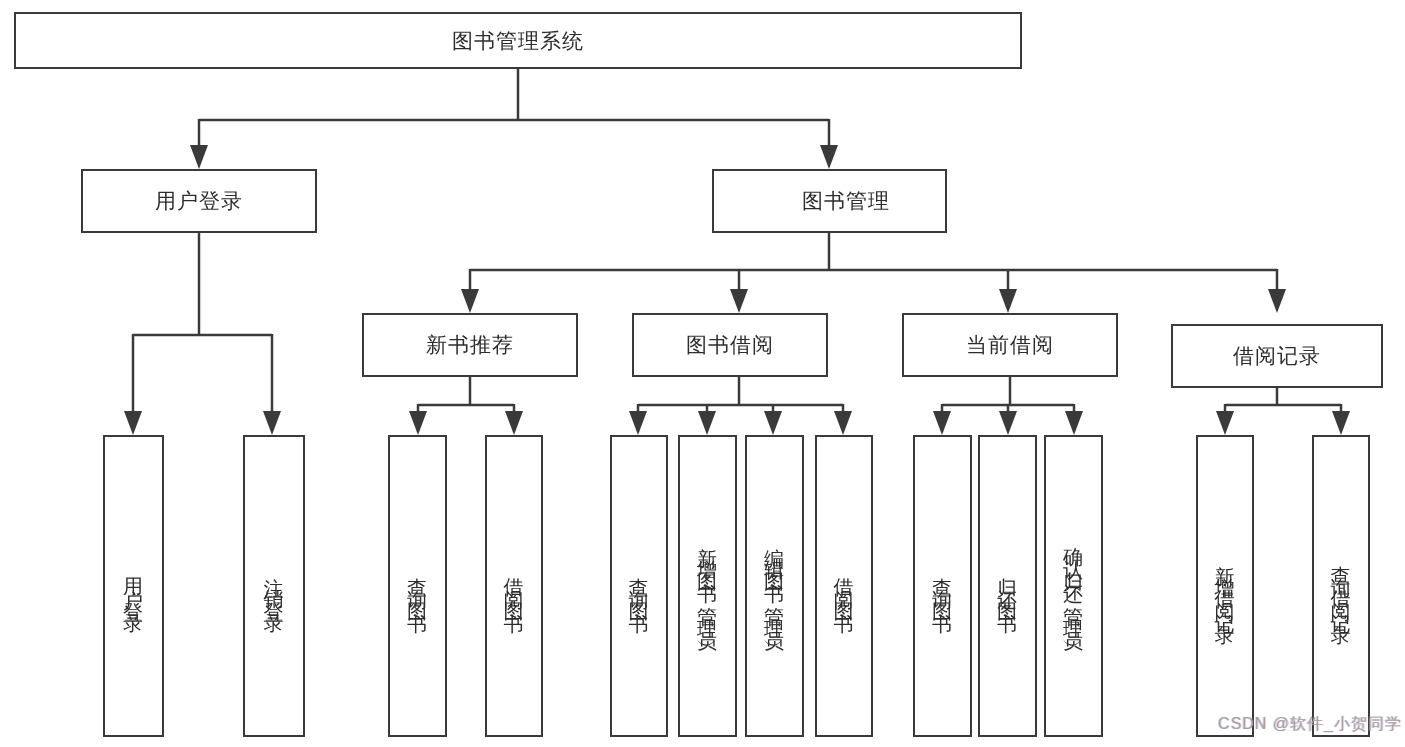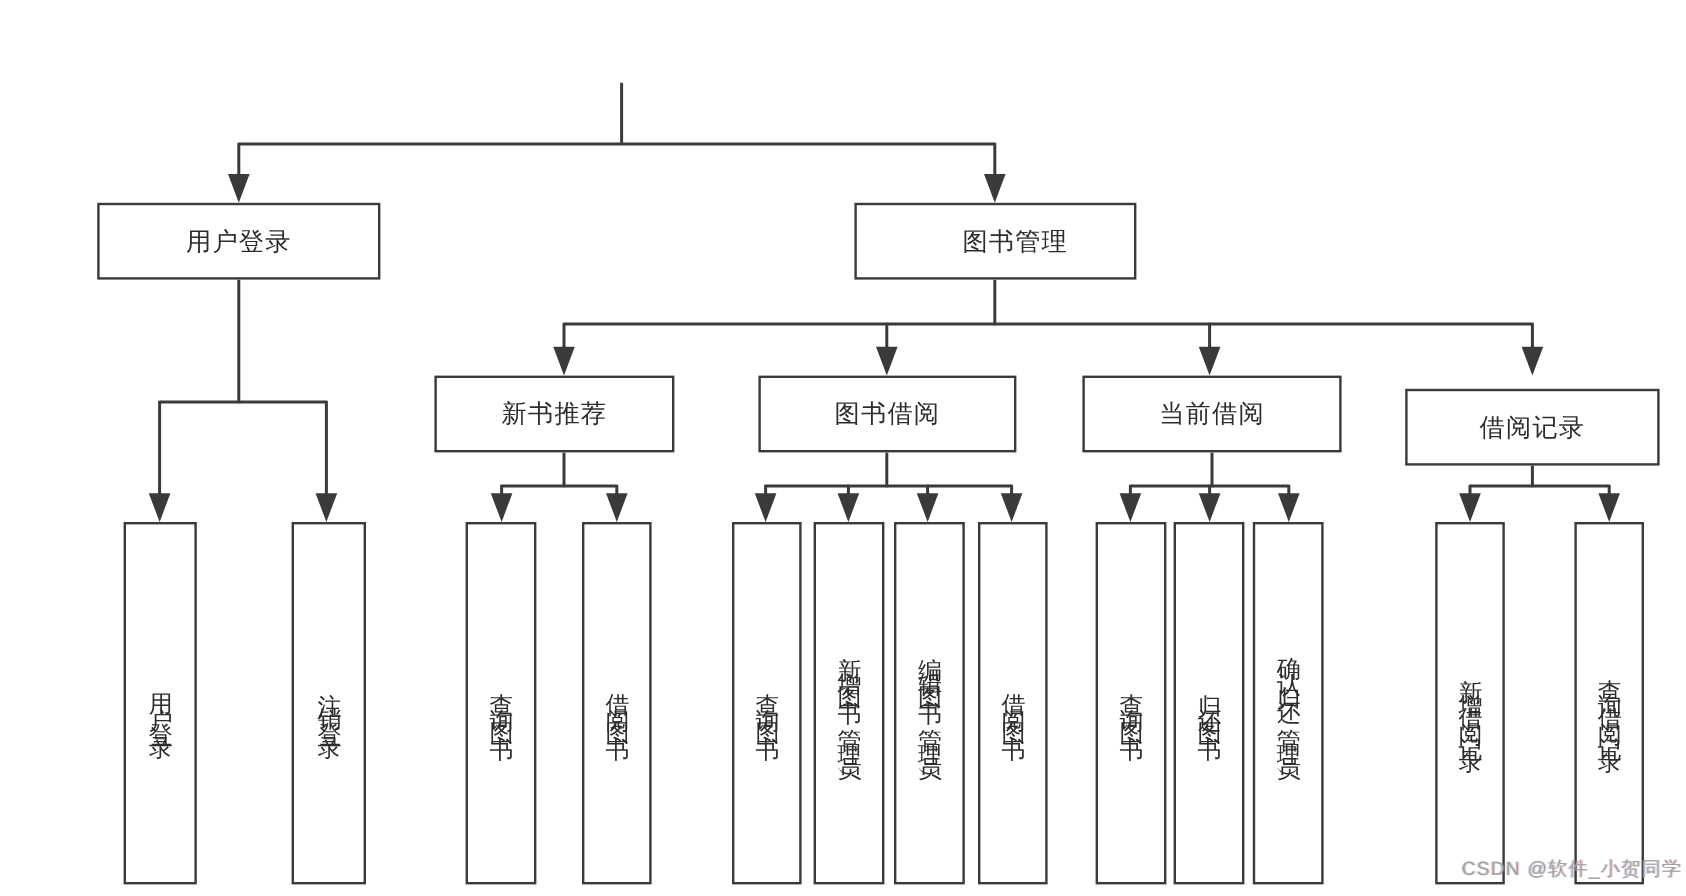--- a/index.html
+++ b/index.html
@@ -16,22 +16,22 @@
   .h-node{font-size:21px;letter-spacing:1px;white-space:nowrap;}
   .leaf .vtext{
     writing-mode:vertical-rl;text-orientation:mixed;
     font-size:20px;line-height:1;letter-spacing:12px;
     display:block;max-height:292px;
   }
   
   #root  {left:14px;  top:12px;  width:1008px; height:57px;}
   #l2-0  {left:81px;  top:169px; width:236px;  height:64px;}
   #l2-1  {left:712px; top:169px; width:235px;  height:64px;padding-left:33px;}
-  #l3-0  {left:362px; top:313px; width:200px;  height:64px;}
-  #l3-1  {left:632px; top:313px; width:215px;  height:64px;}
+  #l3-0  {left:362px; top:313px; width:216px;  height:64px;}
+  #l3-1  {left:632px; top:313px; width:196px;  height:64px;}
   #l3-2  {left:902px; top:313px; width:216px;  height:64px;}
   #l3-3  {left:1171px;top:313px; width:212px;  height:64px;margin-top:11px;}
   .leaf  {top:435px;height:302px;}
   #lf-0 {left:103px; width:61px;}
   #lf-1 {left:243px; width:62px;}
   #lf-2 {left:388px; width:59px;}
   #lf-3 {left:485px; width:58px;}
   #lf-4 {left:610px; width:58px;}
   #lf-5 {left:678px; width:59px;}
   #lf-6 {left:745px; width:59px;}
@@ -111,20 +111,23 @@
       <polygon points="764,411 782,411 773,435"></polygon>
       <polygon points="834,411 852,411 843,435"></polygon>
       <polygon points="933,411 951,411 942,435"></polygon>
       <polygon points="999,411 1017,411 1008,435"></polygon>
       <polygon points="1065,411 1083,411 1074,435"></polygon>
       <polygon points="1216,411 1234,411 1225,435"></polygon>
       <polygon points="1332,411 1350,411 1341,435"></polygon>
     </g>
   </svg>
 
+  <div id="root" class="node h-node">
+    <span>图书管理系统</span>
+  </div>
 
   <div id="l2-0" class="node h-node">
     <span>用户登录</span>
   </div>
   <div id="l2-1" class="node h-node">
     <span>图书管理</span>
   </div>
 
   <div id="l3-0" class="node h-node">
     <span>新书推荐</span>

